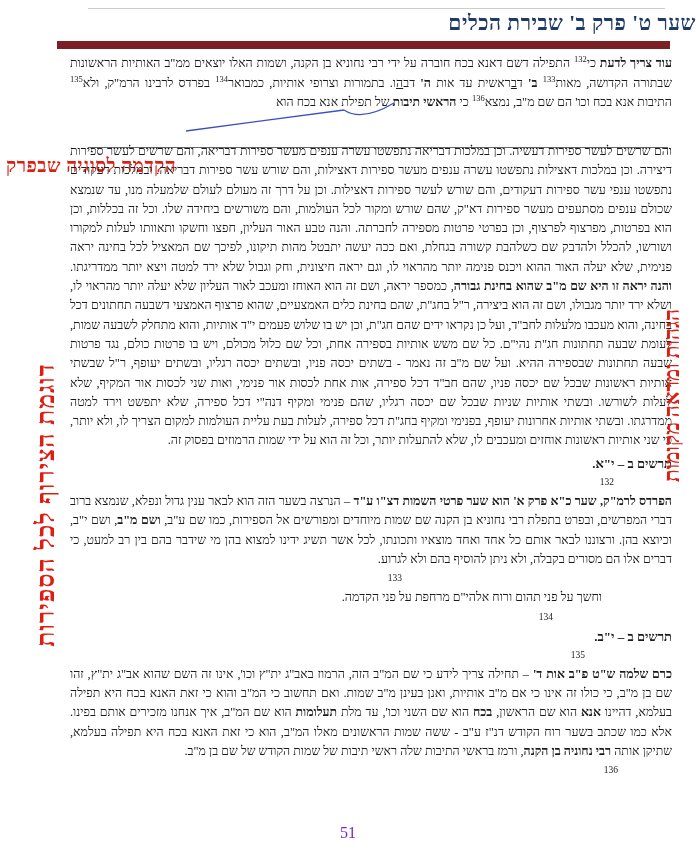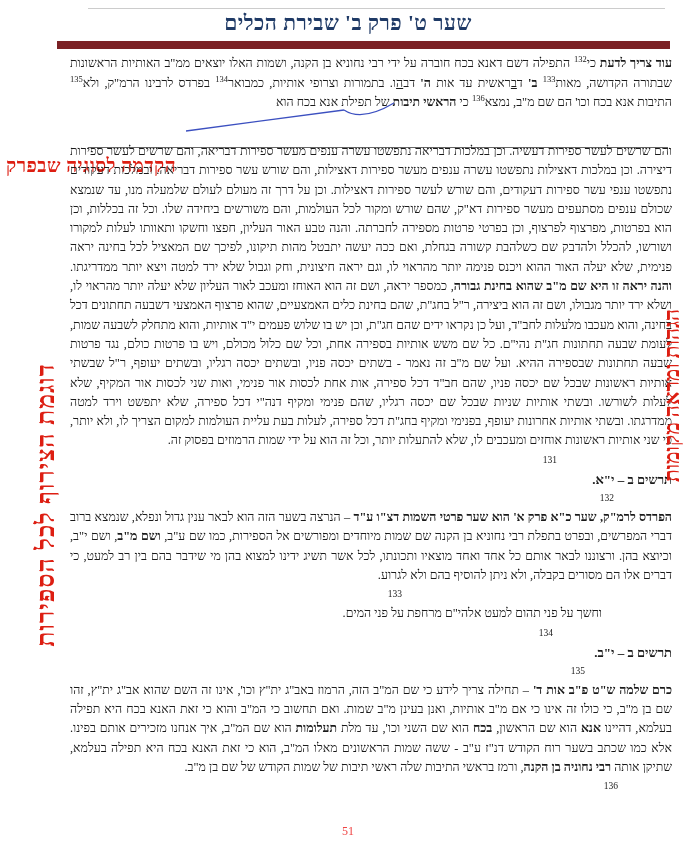--- a/index.html
+++ b/index.html
@@ -2,21 +2,21 @@
 <html lang="he"><head>
 <meta charset="utf-8">
 <style>
   html,body{margin:0;padding:0;}
   body{
     width:696px;height:858px;position:relative;background:#ffffff;overflow:hidden;
     font-family:"Liberation Serif","DejaVu Serif","DejaVu Sans",serif;
     color:#1a1a1a;
   }
   .top-rule{position:absolute;top:8px;left:88px;width:577px;height:1px;background:#cccccc;}
-  .page-title{position:absolute;top:11px;left:0;right:0;text-align:center;
+  .page-title{position:absolute;top:11px;left:0;right:0;
     font-size:21px;font-weight:bold;color:#1f3a66;direction:rtl;letter-spacing:.5px;}
   .title-bar{position:absolute;top:41px;left:57px;width:613px;height:8px;background:#7b2125;}
   .intro{position:absolute;top:54px;left:70px;right:24px;direction:rtl;text-align:justify;
     font-size:12.4px;line-height:19.5px;}
   .b{font-weight:bold;}
   .u{text-decoration:underline;}
   sup.fnref{font-size:8.5px;line-height:0;vertical-align:super;}
   .annotation{position:absolute;top:112px;left:6px;direction:rtl;white-space:nowrap;
     color:#dd1e12;font-weight:bold;font-size:19px;letter-spacing:.5px;margin-top:43px;}
   .pen-overlay{position:absolute;top:0;left:0;pointer-events:none;}
@@ -24,21 +24,21 @@
   .fn-section{position:absolute;top:142px;left:70px;right:24px;direction:rtl;
     text-align:justify;font-size:12.4px;line-height:19.3px;}
   .fn-para{margin:0;}
   .fn-heading{font-weight:bold;font-size:13px;margin:3px 0 1px 0;text-align:right;}
   .fn-marker{font-size:9.5px;line-height:12px;margin:3px 0 4px 0;text-align:right;
     direction:ltr;color:#222222;}
   .margin-note{position:absolute;color:#dd1e12;font-weight:bold;white-space:nowrap;
     direction:rtl;text-align:center;transform:rotate(-90deg);}
   .margin-note.right{left:547px;top:383px;width:250px;font-size:21px;}
   .margin-note.left{left:-164px;top:491px;width:420px;font-size:25px;letter-spacing:1px;}
-  .page-num{position:absolute;top:824px;left:0;right:0;text-align:center;font-size:12px;color:#ef4444;}
+  .page-num{position:absolute;top:824px;left:0;right:0;text-align:center;font-size:16px;color:#6d28d9;}
 </style>
 </head>
 <body>
 
 <div class="top-rule"></div>
 
 <div class="page-title">שער ט' פרק ב' שבירת הכלים</div>
 
 <div class="title-bar"></div>
 
@@ -48,26 +48,25 @@
 
 <svg class="pen-overlay" width="696" height="200" viewBox="0 0 696 200">
   <path d="M186,131 L344,110" fill="none" stroke="#3c50c0" stroke-width="1.3"></path>
   <path d="M344,110 C356,118 372,116 394,103" fill="none" stroke="#3c50c0" stroke-width="1.3"></path>
 </svg>
 
 <div class="separator"></div>
 
 <div class="fn-section">
     <div class="fn-para"><span>והם שרשים לעשר ספירות דעשיה. וכן במלכות דבריאה נתפשטו עשרה ענפים מעשר ספירות דבריאה, והם שרשים לעשר ספירות דיצירה. וכן במלכות דאצילות נתפשטו עשרה ענפים מעשר ספירות דאצילות, והם שורש עשר ספירות דבריאה. ובמלכות דעקודים נתפשטו ענפי עשר ספירות דעקודים, והם שורש לעשר ספירות דאצילות. וכן על דרך זה מעולם לעולם שלמעלה מנו, עד שנמצא שכולם ענפים מסתעפים מעשר ספירות דא"ק, שהם שורש ומקור לכל העולמות, והם משורשים ביחידה שלו. וכל זה בכללות, וכן הוא בפרטות, מפרצוף לפרצוף, וכן בפרטי פרטות מספירה לחברתה. והנה טבע האור העליון, חפצו וחשקו ותאוותו לעלות למקורו ושורשו, להכלל ולהדבק שם כשלהבת קשורה בגחלת, ואם ככה יעשה יתבטל מהות תיקונו, לפיכך שם המאציל לכל בחינה יראה פנימית, שלא יעלה האור ההוא ויכנס פנימה יותר מהראוי לו, וגם יראה חיצונית, וחק וגבול שלא ירד למטה ויצא יותר ממדריגתו. </span><span class="b">והנה יראה זו היא שם מ"ב שהוא בחינת גבורה</span><span>, כמספר יראה, ושם זה הוא האוחז ומעכב לאור העליון שלא יעלה יותר מהראוי לו, ושלא ירד יותר מגבולו, ושם זה הוא ביצירה, ר"ל בחג"ת, שהם בחינת כלים האמצעיים, שהוא פרצוף האמצעי דשבעה תחתונים דכל בחינה, והוא מעכבו מלעלות לחב"ד, ועל כן נקראו ידים שהם חג"ת, וכן יש בו שלוש פעמים י"ד אותיות, והוא מתחלק לשבעה שמות, לעומת שבעה תחתונות חג"ת נהי"ם. כל שם משש אותיות בספירה אחת, וכל שם כלול מכולם, ויש בו פרטות כולם, נגד פרטות שבעה תחתונות שבספירה ההיא. ועל שם מ"ב זה נאמר - בשתים יכסה פניו, ובשתים יכסה רגליו, ובשתים יעופף, ר"ל שבשתי אותיות ראשונות שבכל שם יכסה פניו, שהם חב"ד דכל ספירה, אות אחת לכסות אור פנימי, ואות שני לכסות אור המקיף, שלא לעלות לשורשו. ובשתי אותיות שניות שבכל שם יכסה רגליו, שהם פנימי ומקיף דנה"י דכל ספירה, שלא יתפשט וירד למטה ממדרגתו. ובשתי אותיות אחרונות יעופף, בפנימי ומקיף בחג"ת דכל ספירה, לעלות בעת עליית העולמות למקום הצריך לו, ולא יותר, כי שני אותיות ראשונות אוחזים ומעכבים לו, שלא להתעלות יותר, וכל זה הוא על ידי שמות הרמוזים בפסוק זה.</span></div>
-    <div class="fn-marker" style="padding-right: 115px;">131</div>
     <div class="fn-heading">תרשים ב – י"א.</div>
     <div class="fn-marker" style="padding-right: 58px;">132</div>
     <div class="fn-para"><span class="b">הפרדס לרמ"ק, שער כ"א פרק א' הוא שער פרטי השמות דצ"ו ע"ד</span><span> – הנרצה בשער הזה הוא לבאר ענין גדול ונפלא, שנמצא ברוב דברי המפרשים, ובפרט בתפלת רבי נחוניא בן הקנה שם שמות מיוחדים ומפורשים אל הספירות, כמו שם ע"ב, </span><span class="b">ושם מ"ב</span><span>, ושם י"ב, וכיוצא בהן. ורצוננו לבאר אותם כל אחד ואחד מוצאיו ותכונתו, לכל אשר תשיג ידינו למצוא בהן מי שידבר בהם בין רב למעט, כי דברים אלו הם מסורים בקבלה, ולא ניתן להוסיף בהם ולא לגרוע.</span></div>
     <div class="fn-marker" style="padding-right: 270px;">133</div>
-    <div class="fn-para" style="padding-right: 70px;"><span>וחשך על פני תהום למעט אלהי"ם מרחפת על פני המים.</span></div>
+    <div class="fn-para" style="padding-right: 70px;"><span>וחשך על פני תהום ורוח אלהי"ם מרחפת על פני הקדמה.</span></div>
     <div class="fn-marker" style="padding-right: 119px;">134</div>
     <div class="fn-heading">תרשים ב – י"ב.</div>
     <div class="fn-marker" style="padding-right: 87px;">135</div>
     <div class="fn-para"><span class="b">כרם שלמה ש"ט פ"ב אות ד'</span><span> – תחילה צריך לידע כי שם המ"ב הזה, הרמוז באב"ג ית"ץ וכו', אינו זה השם שהוא אב"ג ית"ץ, זהו שם בן מ"ב, כי כולו זה אינו כי אם מ"ב אותיות, ואנן בעינן מ"ב שמות. ואם תחשוב כי המ"ב והוא כי זאת האנא בכח היא תפילה בעלמא, דהיינו </span><span class="b">אנא</span><span> הוא שם הראשון, </span><span class="b">בכח</span><span> הוא שם השני וכו', עד מלת </span><span class="b">תעלומות</span><span> הוא שם המ"ב, איך אנחנו מזכירים אותם בפינו. אלא כמו שכתב בשער רוח הקודש דנ"ז ע"ב - ששה שמות הראשונים מאלו המ"ב, הוא כי זאת האנא בכח היא תפילה בעלמא, שתיקן אותה </span><span class="b">רבי נחוניה בן הקנה</span><span>, ורמז בראשי התיבות שלה ראשי תיבות של שמות הקודש של שם בן מ"ב.</span></div>
     <div class="fn-marker" style="padding-right: 54px;">136</div>
   </div>
 
 <div class="margin-note right">הגהות ומראה מקומות</div>
 
 <div class="margin-note left">דוגמת הצירוף לכל הספירות</div>

